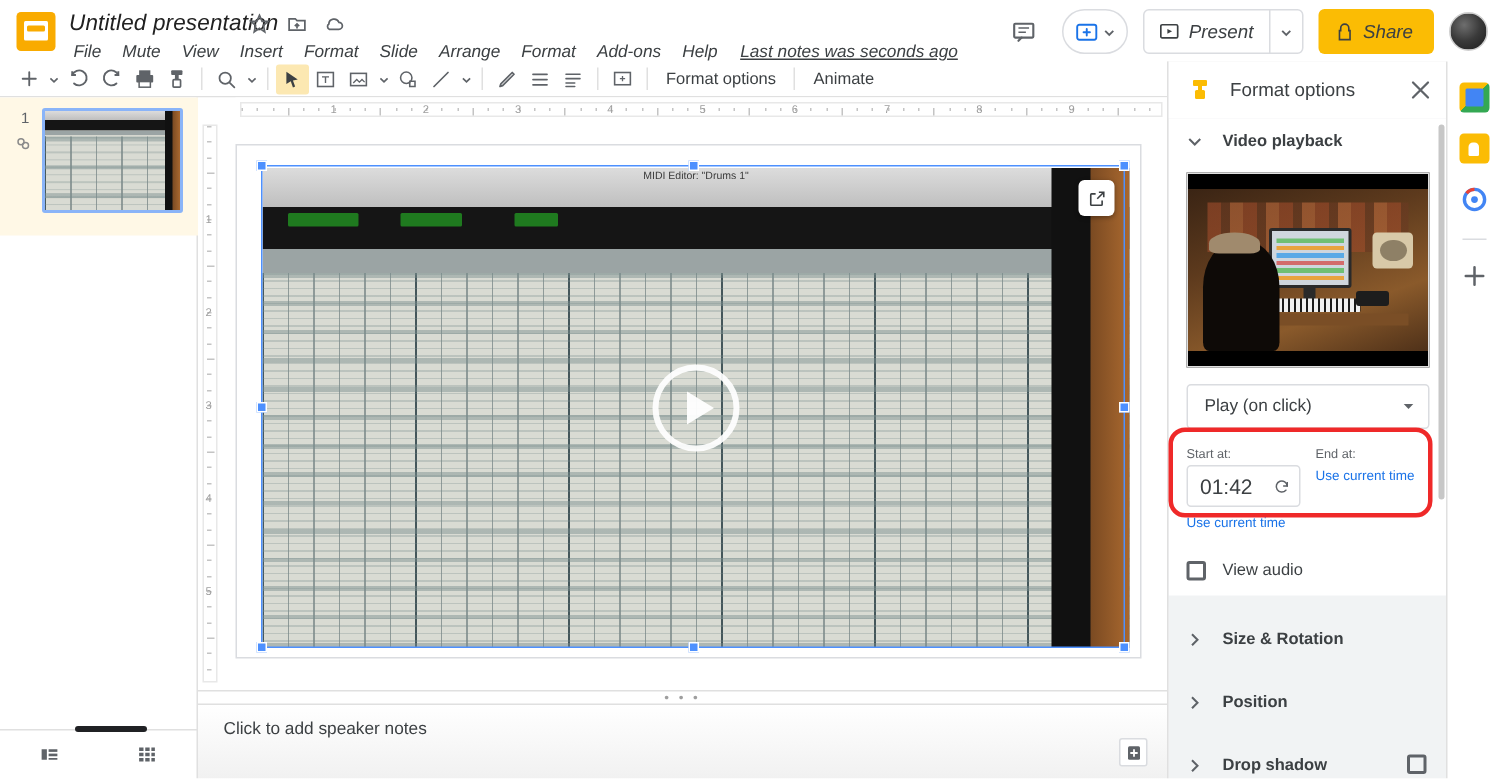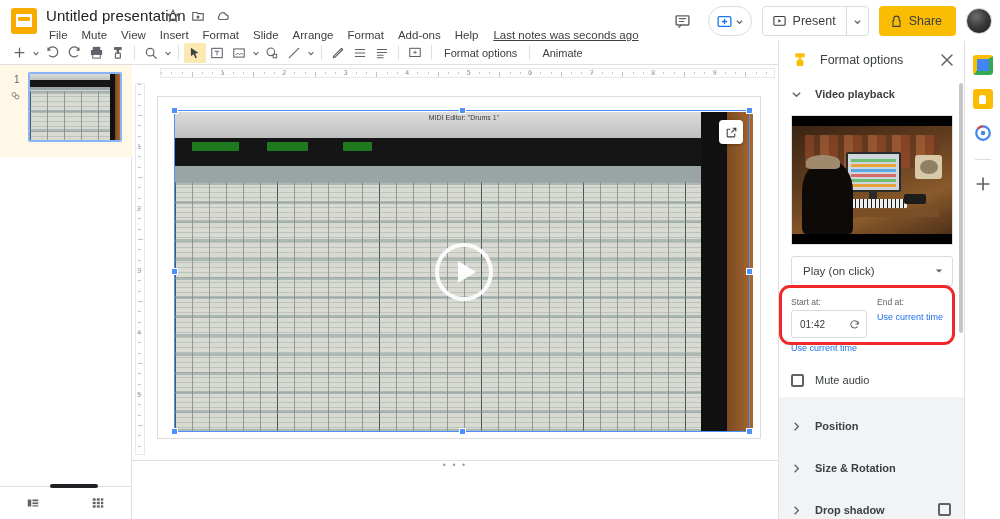--- a/index.html
+++ b/index.html
@@ -5,21 +5,21 @@
   * { box-sizing: border-box; margin: 0; padding: 0; }
   html, body {
     width: 1000px; height: 519px;
     font-family: "Liberation Sans", sans-serif;
     background: #ffffff;
     overflow: hidden;
   }
   #app { position: relative; width: 1000px; height: 519px; background:#fff; }
 
   
-  .topbar { position:absolute; left:0; top:0; width:1000px; height:41px; background:#fff; }
+  .topbar { position:absolute; left:0; top:0; width:1000px; height:41px; background:#fff;font-style:italic; }
   .doc-logo { position:absolute; left:11px; top:8px; width:26px; height:26px;
               background:#f9ab00; border-radius:3px; }
   .doc-logo::after { content:""; position:absolute; left:5px; top:6px; width:16px; height:13px;
               background:#fff; border-radius:1px; }
   .doc-logo::before { content:""; position:absolute; left:7px; top:9px; width:12px; height:4px;
               background:#f9ab00; z-index:2; border-radius:1px;}
   .doc-title { position:absolute; left:46px; top:7px; font-size:15px; color:#212121; letter-spacing:.1px; }
   .title-icons { position:absolute; left:166px; top:9px; display:flex; gap:11px; }
   .ti { width:14px; height:14px; color:#5f6368; display:block; }
   .menubar { position:absolute; left:42px; top:27px; display:flex; gap:0; align-items:center; }
@@ -186,21 +186,21 @@
   .redbox { position:absolute; left:779px; top:285px; width:176px; height:60px;
             border:3px solid #ef2929; border-radius:11px; pointer-events:none; z-index:30; }
 
   .time-row { display:flex; margin:11px auto 0 auto; width:162px; gap:10px; }
   .time-col { width:76px; }
   .time-lbl { font-size:8.5px; color:#5f6368; margin-bottom:3px; }
   .time-input { width:76px; height:28px; border:1px solid #dadce0; border-radius:3px;
                 background:#fff; display:flex; align-items:center; justify-content:space-between;
                 padding:0 6px 0 8px; }
   .time-input.focused { border:1px solid #8ab4f8; }
-  .time-val { font-size:10px; color:#3c4043; position:relative; }
+  .time-val { font-size:14px; color:#3c4043; position:relative; }
   .time-val.caret::after { content:""; position:absolute; right:-3px; top:0px; width:1px;
                            height:13px; background:#3c4043; }
   .refresh-ic { width:11px; height:11px; color:#5f6368; cursor:pointer; }
   .usecur { font-size:9px; color:#1a73e8; margin-top:5px; cursor:pointer; }
 
   .mute-row { display:flex; align-items:center; height:34px; padding-left:12px; margin-top:10px;}
   .cbox { width:13px; height:13px; border:2px solid #5f6368; border-radius:2px; cursor:pointer; }
   .mute-lbl { font-size:11px; color:#3c4043; margin-left:11px; }
   .fo-gap { height:8px; }
   .fo-row { background:#f1f3f4; height:42px; display:flex; align-items:center;
@@ -604,20 +604,29 @@
     <div class="handle" style="left:-4px;  top:157px;"></div>
     <div class="handle" style="right:-4px; top:157px;"></div>
     <div class="handle" style="left:-4px;  bottom:-4px;"></div>
     <div class="handle" style="left:284px; bottom:-4px;"></div>
     <div class="handle" style="right:-4px; bottom:-4px;"></div>
   </div>
 
   <div class="notes-splitter">
     <div class="dots">• • •</div>
   </div>
+  <div class="notes-pane">
+    <div class="notes-text">Click to add speaker notes</div>
+    <div class="notes-addbtn">
+      <svg width="12" height="12" viewBox="0 0 24 24" fill="#5f6368">
+          <rect x="4" y="3" width="16" height="18" rx="2"></rect>
+          <path d="M12 8v8M8 12h8" stroke="#fff" stroke-width="2.4" stroke-linecap="round"></path>
+        </svg>
+    </div>
+  </div>
 
   <div class="statusbar">
     <div class="sb-scroll"></div>
     <div class="sb-btn">
       <svg width="14" height="14" viewBox="0 0 24 24" fill="#5f6368">
           <rect x="3" y="6" width="6" height="12"></rect>
           <rect x="11" y="6" width="10" height="3"></rect>
           <rect x="11" y="11" width="10" height="3"></rect>
           <rect x="11" y="16" width="10" height="2"></rect>
         </svg>
@@ -706,41 +715,41 @@
             <div class="usecur">Use current time</div>
           </div>
           <div class="time-col">
             <div class="time-lbl">End at:</div>
             <div class="usecur">Use current time</div>
           </div>
         </div>
 
         <div class="mute-row">
           <span class="cbox"></span>
-          <span class="mute-lbl">Mute audio</span>
+          <span class="mute-lbl">View audio</span>
         </div>
       </div>
 
       <div class="fo-gap"></div>
 
+      <div class="fo-row">
+        <span class="chev">
+          <svg viewBox="0 0 12 12">
+              <path d="M4 2l4 4-4 4" fill="none" stroke="#5f6368" stroke-width="1.5"></path>
+            </svg>
+        </span>
+        <span class="fo-sec-label">Size &amp; Rotation</span>
+      </div>
       <div class="fo-row">
         <span class="chev">
           <svg viewBox="0 0 12 12">
               <path d="M4 2l4 4-4 4" fill="none" stroke="#5f6368" stroke-width="1.5"></path>
             </svg>
         </span>
         <span class="fo-sec-label">Position</span>
-      </div>
-      <div class="fo-row">
-        <span class="chev">
-          <svg viewBox="0 0 12 12">
-              <path d="M4 2l4 4-4 4" fill="none" stroke="#5f6368" stroke-width="1.5"></path>
-            </svg>
-        </span>
-        <span class="fo-sec-label">Size &amp; Rotation</span>
       </div>
       <div class="fo-row">
         <span class="chev">
           <svg viewBox="0 0 12 12">
               <path d="M4 2l4 4-4 4" fill="none" stroke="#5f6368" stroke-width="1.5"></path>
             </svg>
         </span>
         <span class="fo-sec-label">Drop shadow</span>
         <span class="cbox-r"></span>
       </div>

